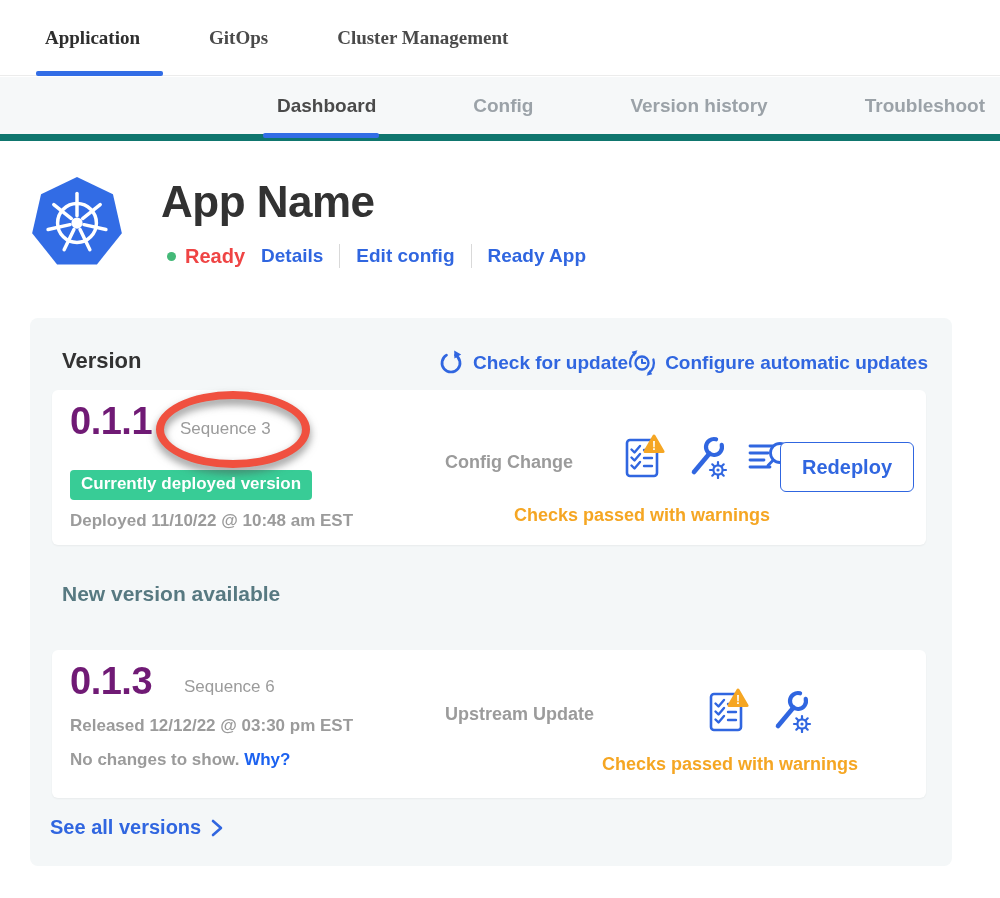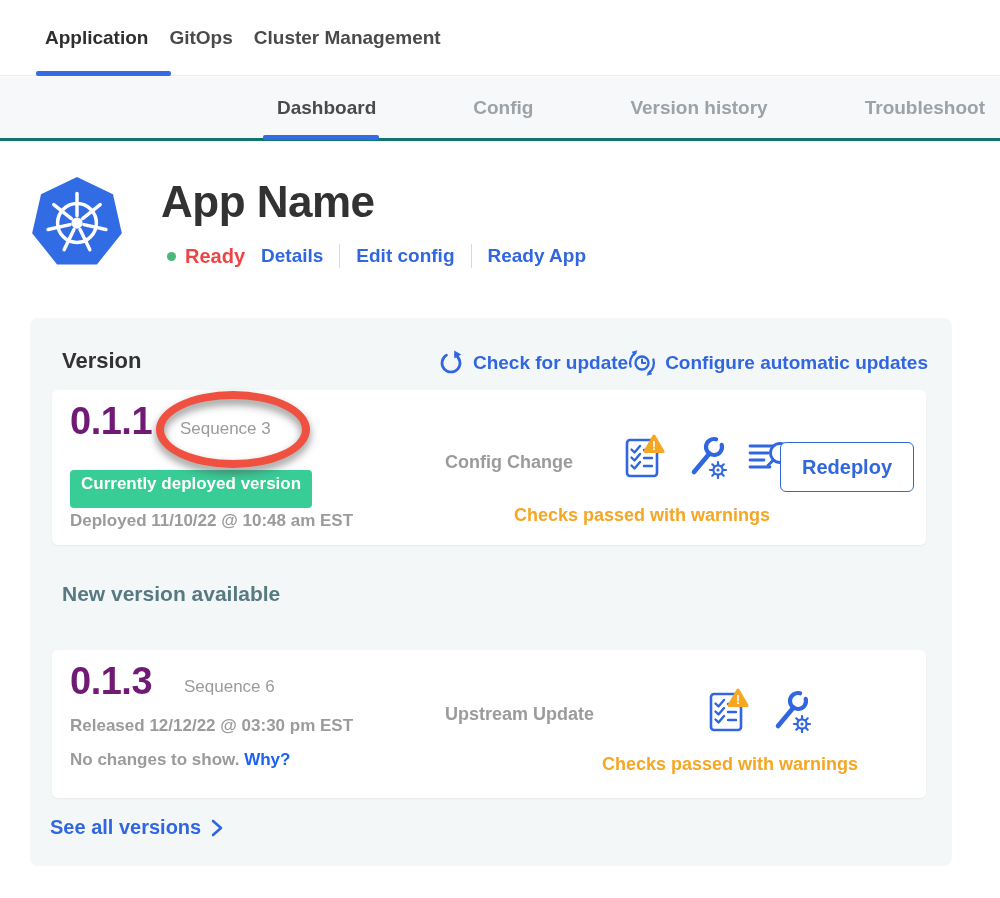--- a/index.html
+++ b/index.html
@@ -3,30 +3,30 @@
 <meta charset="utf-8">
 <style>
   * { margin:0; padding:0; box-sizing:border-box; }
   html,body { width:1000px; height:898px; overflow:hidden; background:#fff;
     font-family:"Liberation Sans", sans-serif; }
   .page { position:relative; width:1000px; height:898px; background:#fff; }
 
   
   .top-nav { position:absolute; top:0; left:0; width:1000px; height:76px;
     background:#fff; border-bottom:1px solid #ececec; display:flex;
-    align-items:center; padding-left:45px; gap:21px; }
+    align-items:center; padding-left:45px; gap:69px;font-family:Liberation Serif, serif; }
   .top-nav-item { position:relative; font-size:19px; font-weight:700; color:#4a4a4a;
     height:76px; display:flex; align-items:center; cursor:pointer; white-space:nowrap; }
   .top-nav-item.active { color:#2e2e2e; }
   .top-nav-item.active::after { content:""; position:absolute; left:-9px; right:-23px;
     bottom:0; height:5px; background:#326de6; border-radius:2px; }
 
   
   .sub-nav { position:absolute; top:77px; left:0; width:1000px; height:64px;
-    background:#f6f8f9; border-bottom:3px solid #0f766e; display:flex;
+    background:#f6f8f9; border-bottom:7px solid #0f766e; display:flex;
     align-items:center; padding-left:277px; gap:97px; }
   .sub-tab { position:relative; font-size:19px; font-weight:700; color:#9ba2a8;
     height:64px; display:flex; align-items:center; cursor:pointer; white-space:nowrap; }
   .sub-tab.active { color:#4a4a4a; }
   .sub-tab.active::after { content:""; position:absolute; left:-14px; right:-3px;
     bottom:0; height:5px; background:#326de6; border-radius:2px; }
 
   
   .app-logo { position:absolute; left:31px; top:175px; width:92px; height:94px; }
   .app-title { position:absolute; left:161px; top:177px; font-size:44px;
@@ -58,21 +58,21 @@
     font-weight:800; color:#701a75; letter-spacing:-0.5px; }
   .ver-seq { position:absolute; font-size:17px; font-weight:400; color:#9b9b9b; }
   .card1 .ver-seq { left:128px; top:29px; }
   .card2 .ver-seq { left:132px; top:27px; }
 
   .annotation-ellipse { position:absolute; left:104px; top:1px; width:154px; height:77px;
     border:8px solid #f0503f; border-radius:50%; pointer-events:none; z-index:5;
     filter:drop-shadow(0 5px 4px rgba(80,80,80,0.65)); }
 
   .deployed-badge { position:absolute; left:18px; top:80px; background:#38cc96;
-    color:#fff; font-size:17px; font-weight:700; padding:4px 11px 14px 11px;
+    color:#fff; font-size:17px; font-weight:700; padding:4px 11px 6px 11px;
     border-radius:4px; white-space:nowrap; }
   .ver-date { position:absolute; left:18px; font-size:17px; font-weight:700; color:#9b9b9b; white-space:nowrap; }
   .card1 .ver-date { top:121px; }
   .card2 .ver-date { top:66px; }
   .changes-line { position:absolute; left:18px; top:100px; font-size:17px;
     font-weight:700; color:#9b9b9b; white-space:nowrap; }
   .why-link { color:#1c62f0; font-weight:700; cursor:pointer; }
 
   .ver-source { position:absolute; left:393px; font-size:18px; font-weight:700; color:#9b9b9b; white-space:nowrap; }
   .card1 .ver-source { top:62px; }

